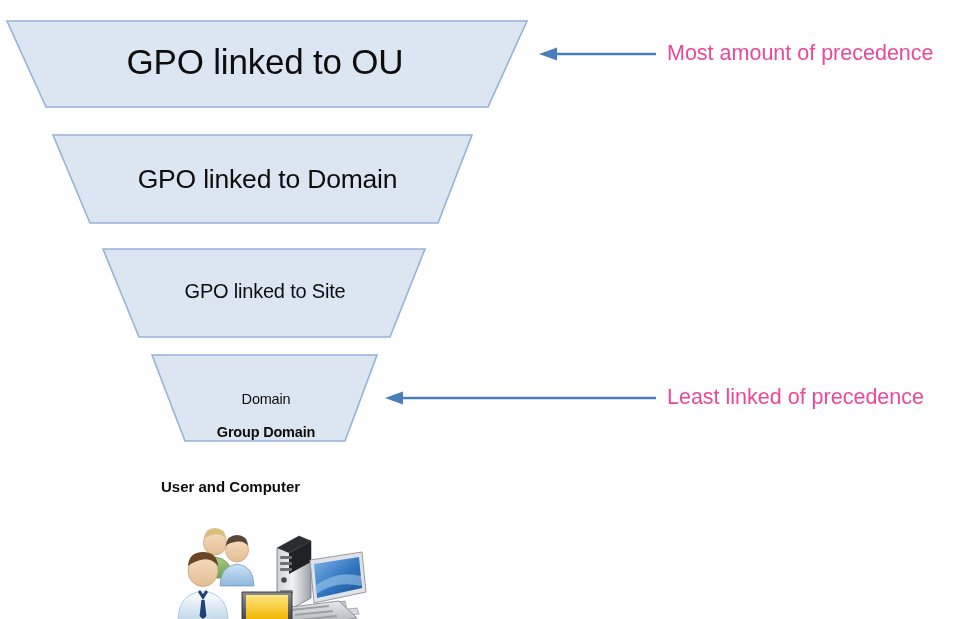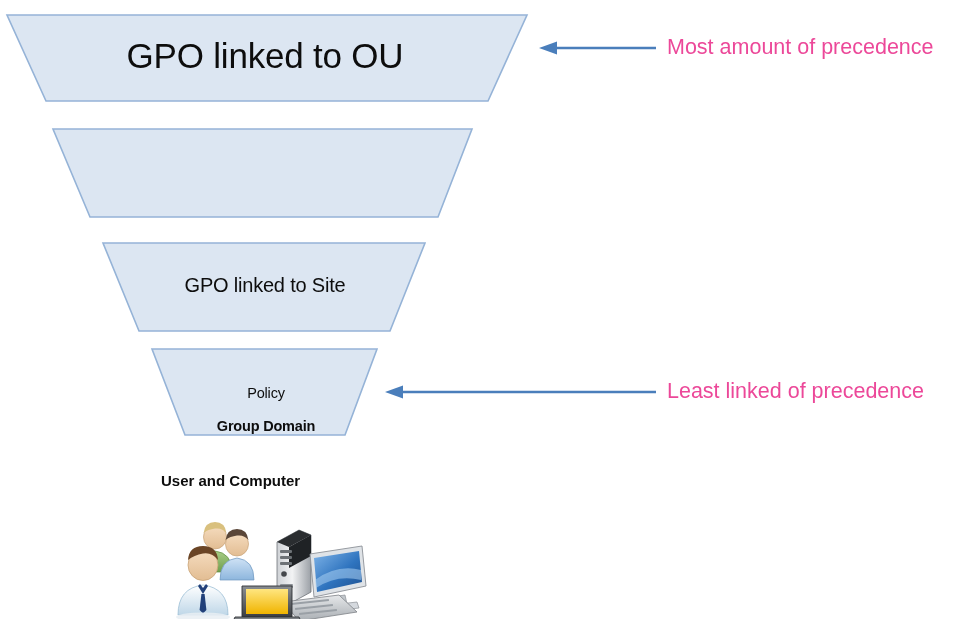--- a/index.html
+++ b/index.html
@@ -11,21 +11,21 @@
     width: 975px;
     height: 619px;
     position: relative;
     overflow: hidden;
     font-family: "Liberation Sans", sans-serif;
     color: #111111;
   }
 
   #diagram-root {
     position: absolute;
-    left: 0; top: 12px;
+    left: 0; top: 18px;
     width: 975px;
     height: 534px;
   }
 
   .layer-svg {
     position: absolute;
     left: 0; top: 0;
     width: 975px;
     height: 619px;
     pointer-events: none;
@@ -125,25 +125,26 @@
     </g>
 
     <g>
       <line x1="656" y1="380" x2="399" y2="380" stroke="#4a7ebb" stroke-width="2.4"></line>
       <polygon points="385,380 403,373.5 403,386.5" fill="#4a7ebb"></polygon>
     </g>
   </svg>
 
   <div class="tier-label" id="tier-label-0">GPO linked to OU</div>
 
+  <div class="tier-label" id="tier-label-1">GPO linked to Domain</div>
 
   <div class="tier-label" id="tier-label-2">GPO linked to Site</div>
 
   <div class="tier-label" id="tier-label-3">
-    <span class="line-top">Policy</span>
+    <span class="line-top">Domain</span>
     <span class="line-bottom">Group Domain</span>
   </div>
 
   <div class="annotation-text" id="annotation-text-0">Most amount of precedence</div>
 
   <div class="annotation-text" id="annotation-text-1">Least linked of precedence</div>
 
   <div id="accounts-caption">
     <div>User and Computer</div>
   </div>

